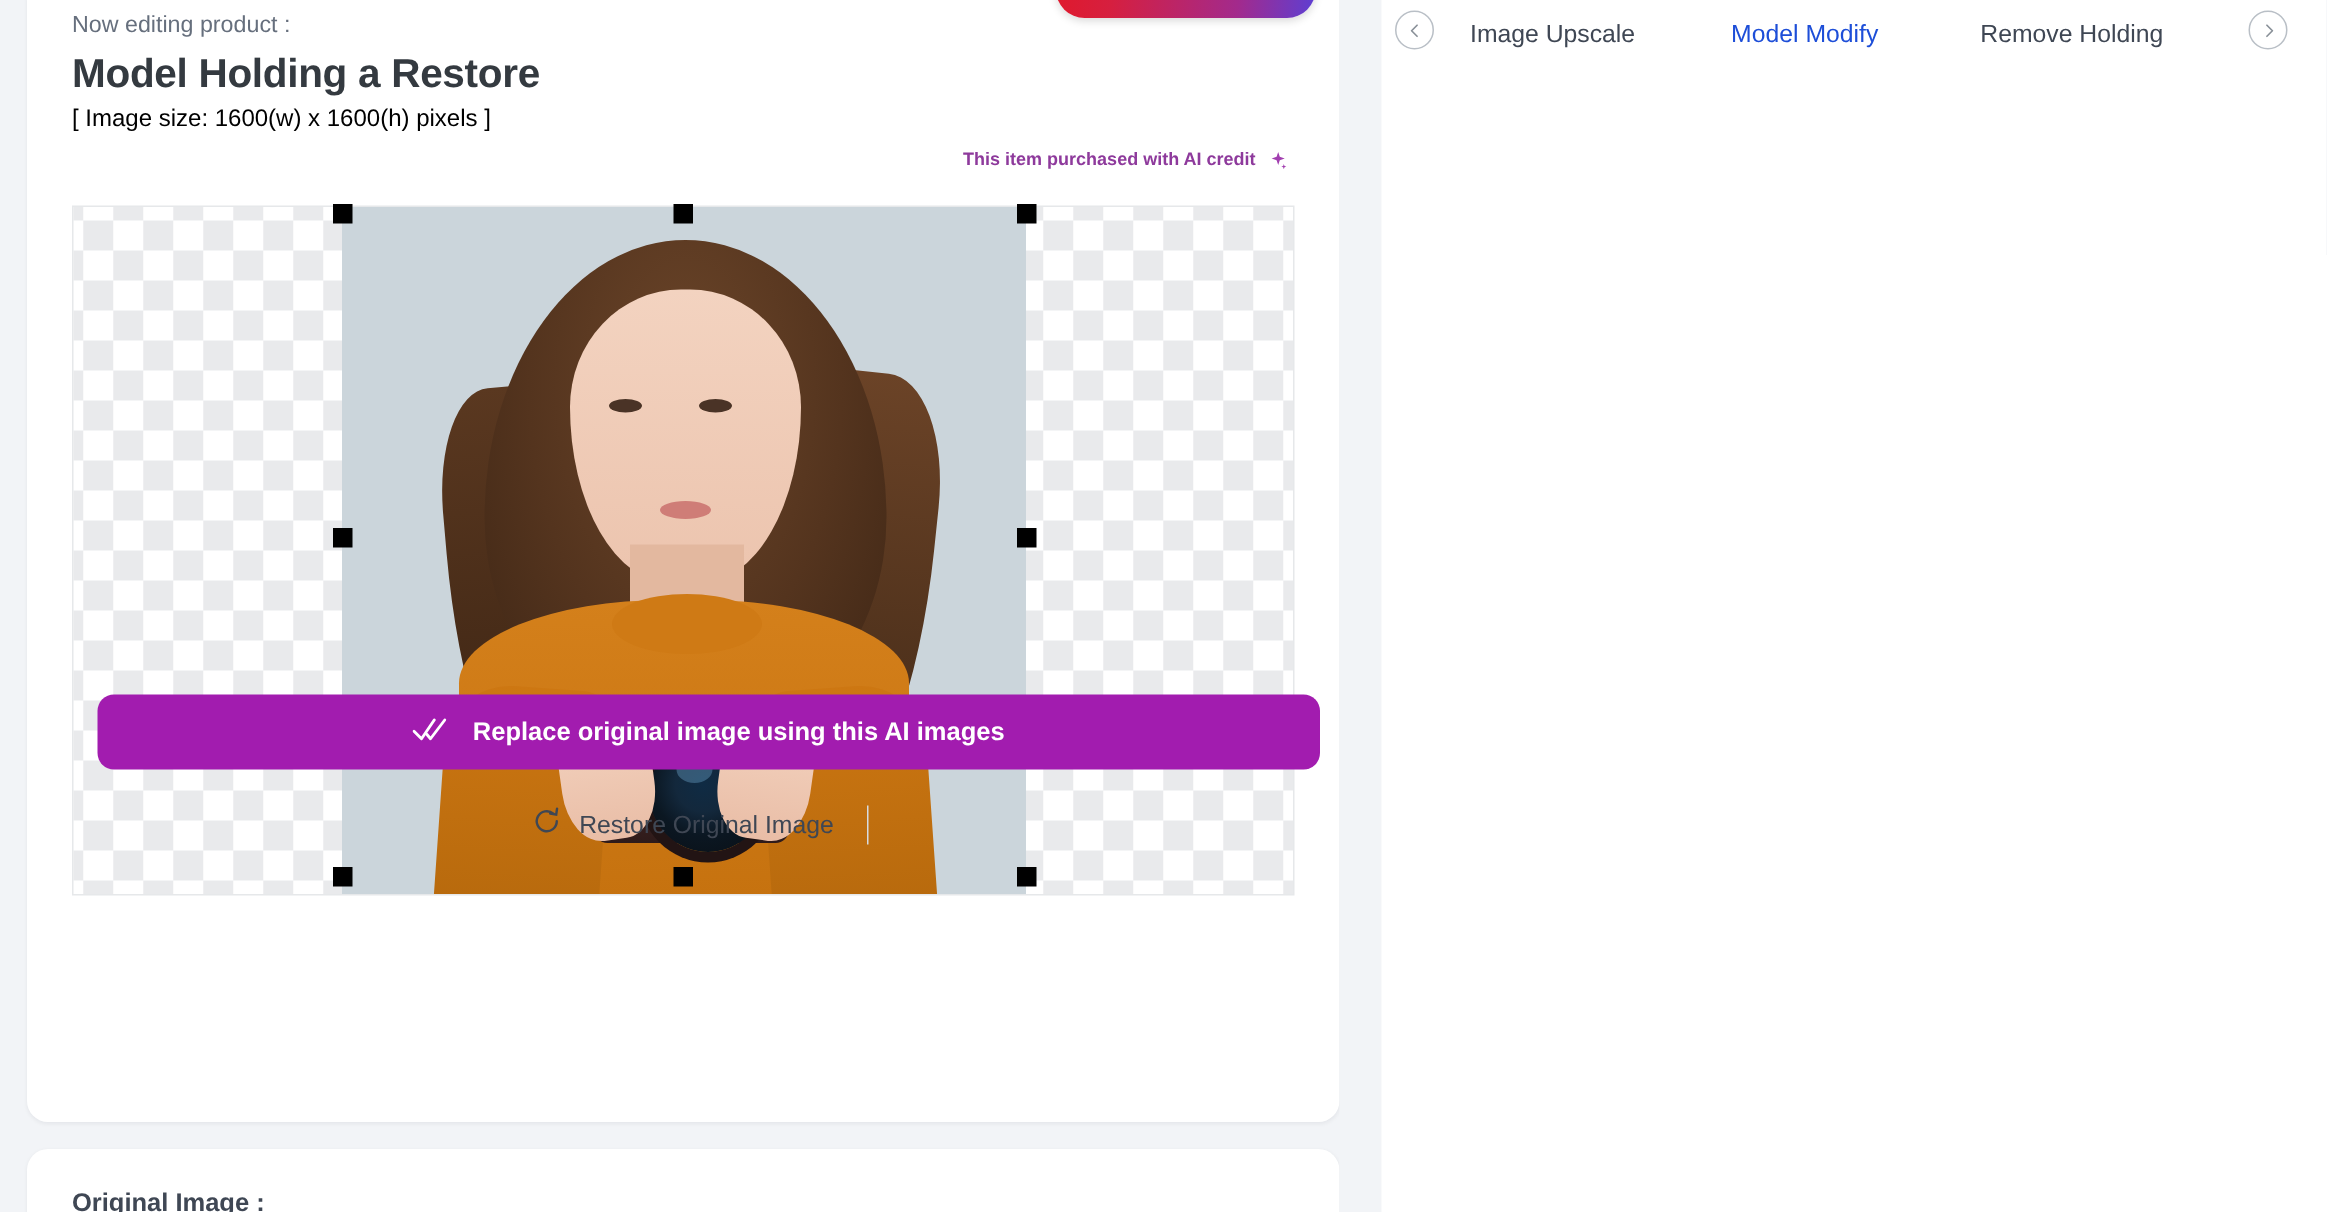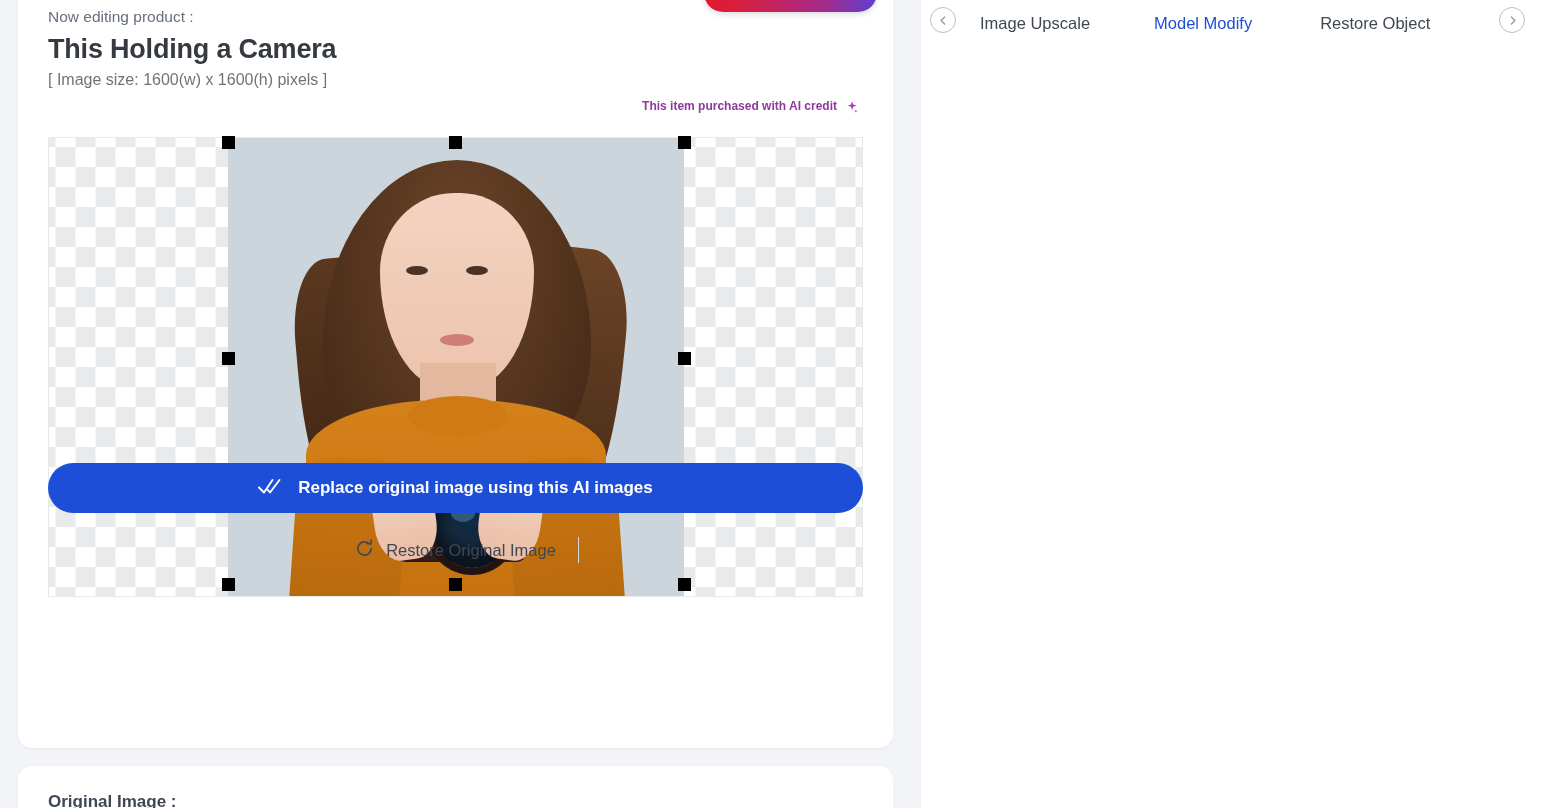--- a/index.html
+++ b/index.html
@@ -42,21 +42,21 @@
     position: absolute; left: 30px; top: 22px;
     font-size: 15.5px; color: #666f7d; font-weight: 400;
   }
   .product-title {
     position: absolute; left: 30px; top: 48px;
     font-size: 27px; font-weight: 700; color: #343a40;
     letter-spacing: -.2px;
   }
   .image-size {
     position: absolute; left: 30px; top: 85px;
-    font-size: 16px; color: #737373;
+    font-size: 16px; color: #000000;
   }
 
   .credits-badge {
     position: absolute; right: 16px; top: -12px;
     height: 38px; padding: 0 18px 0 14px;
     border-radius: 19px;
     background: linear-gradient(95deg, #e0192c 0%, #d61f3f 22%, #a32a8c 70%, #5d3fd3 100%);
     color: #fff; font-size: 15.5px; font-weight: 600;
     display: flex; align-items: center; gap: 8px;
     box-shadow: 0 2px 6px rgba(0,0,0,.15);
@@ -169,24 +169,24 @@
     position:absolute; left:212px; top:196px; width:34px; height:12px;
     border-radius:50%; background:#cf7d77;
   }
 
   .handle {
     position: absolute; width: 13px; height: 13px;
     background: #000; z-index: 5;
   }
 
   .replace-btn {
-    position: absolute; left: 30px; top: 477px;
+    position: absolute; left: 47px; top: 477px;
     width: 815px; height: 50px;
-    background: #1d4ed8; color: #fff;
-    border: none; border-radius: 25px;
+    background: #a21caf; color: #fff;
+    border: none; border-radius: 11px;
     font-size: 17px; font-weight: 600;
     font-family: "Liberation Sans", sans-serif;
     display: flex; align-items: center; justify-content: center; gap: 14px;
     cursor: pointer;
   }
   .sub-actions {
     position: absolute; left: 30px; top: 546px;
     width: 815px; height: 36px;
     display: flex; align-items: center; justify-content: center; gap: 0;
     font-size: 16.5px; color: #3f4754;
@@ -220,21 +220,21 @@
 <body>
 
 <div id="app">
 
   <div class="left-pane">
 
     <div class="card-main">
 
       <div class="now-editing">Now editing product :</div>
 
-      <div class="product-title">This Holding a Camera</div>
+      <div class="product-title">Model Holding a Restore</div>
 
       <div class="image-size">[ Image size: 1600(w) x 1600(h) pixels ]</div>
 
       <div class="credits-badge">
         <span class="sparkle">
           <svg viewBox="0 0 24 24" width="16" height="16" fill="#ffffff">
             <path d="M12 2l1.9 5.6L19.5 9.5 13.9 11.4 12 17l-1.9-5.6L4.5 9.5l5.6-1.9z"></path>
             <path d="M18.5 14.5l.8 2.3 2.3.8-2.3.8-.8 2.3-.8-2.3-2.3-.8 2.3-.8z"></path>
           </svg>
         </span>
@@ -318,21 +318,21 @@
   <div class="right-pane">
 
     <div class="tabs-row">
       <div class="nav-circle" style="margin-left:9px;">
         <svg viewBox="0 0 16 16" width="13" height="13" fill="none" stroke="#8a9199" stroke-width="1.4" stroke-linecap="round" stroke-linejoin="round">
           <path d="M9.5 3.5 L5 8 L9.5 12.5"></path>
         </svg>
       </div>
       <div class="tab" style="margin-left:14px;">Image Upscale</div>
       <div class="tab active" style="margin-left:44px;">Model Modify</div>
-      <div class="tab" style="margin-left:48px;">Restore Object</div>
+      <div class="tab" style="margin-left:48px;">Remove Holding</div>
       <div class="nav-circle" style="position:absolute; right:26px;">
         <svg viewBox="0 0 16 16" width="13" height="13" fill="none" stroke="#8a9199" stroke-width="1.4" stroke-linecap="round" stroke-linejoin="round">
           <path d="M6.5 3.5 L11 8 L6.5 12.5"></path>
         </svg>
       </div>
     </div>
 
   </div>
 
 </div>

